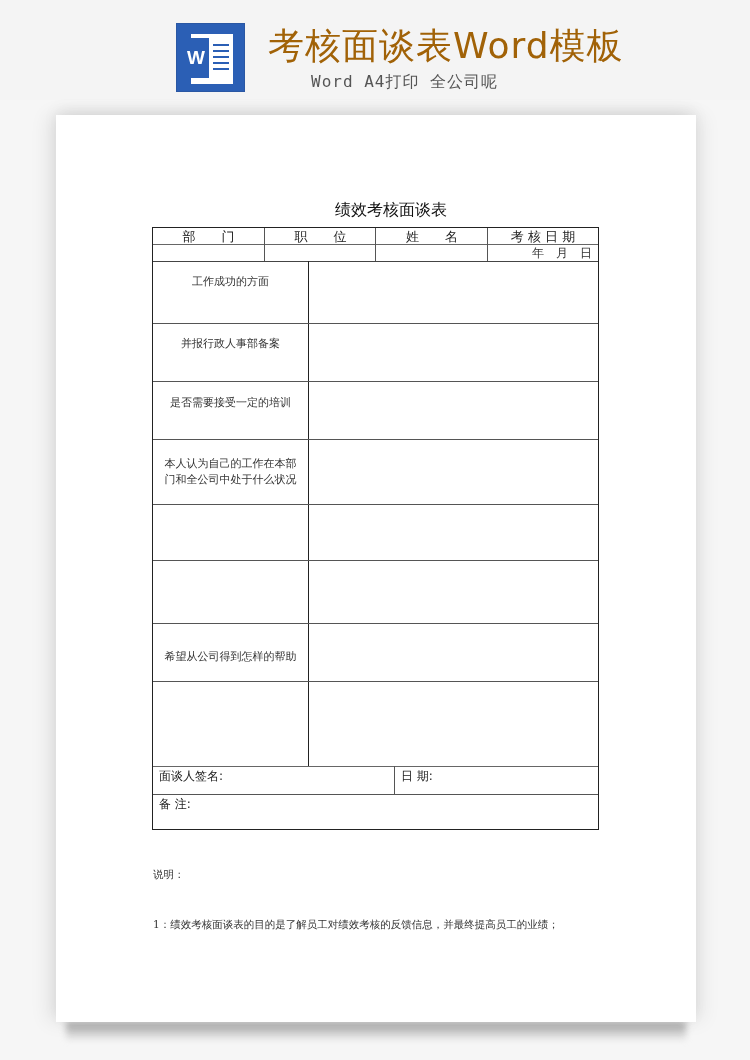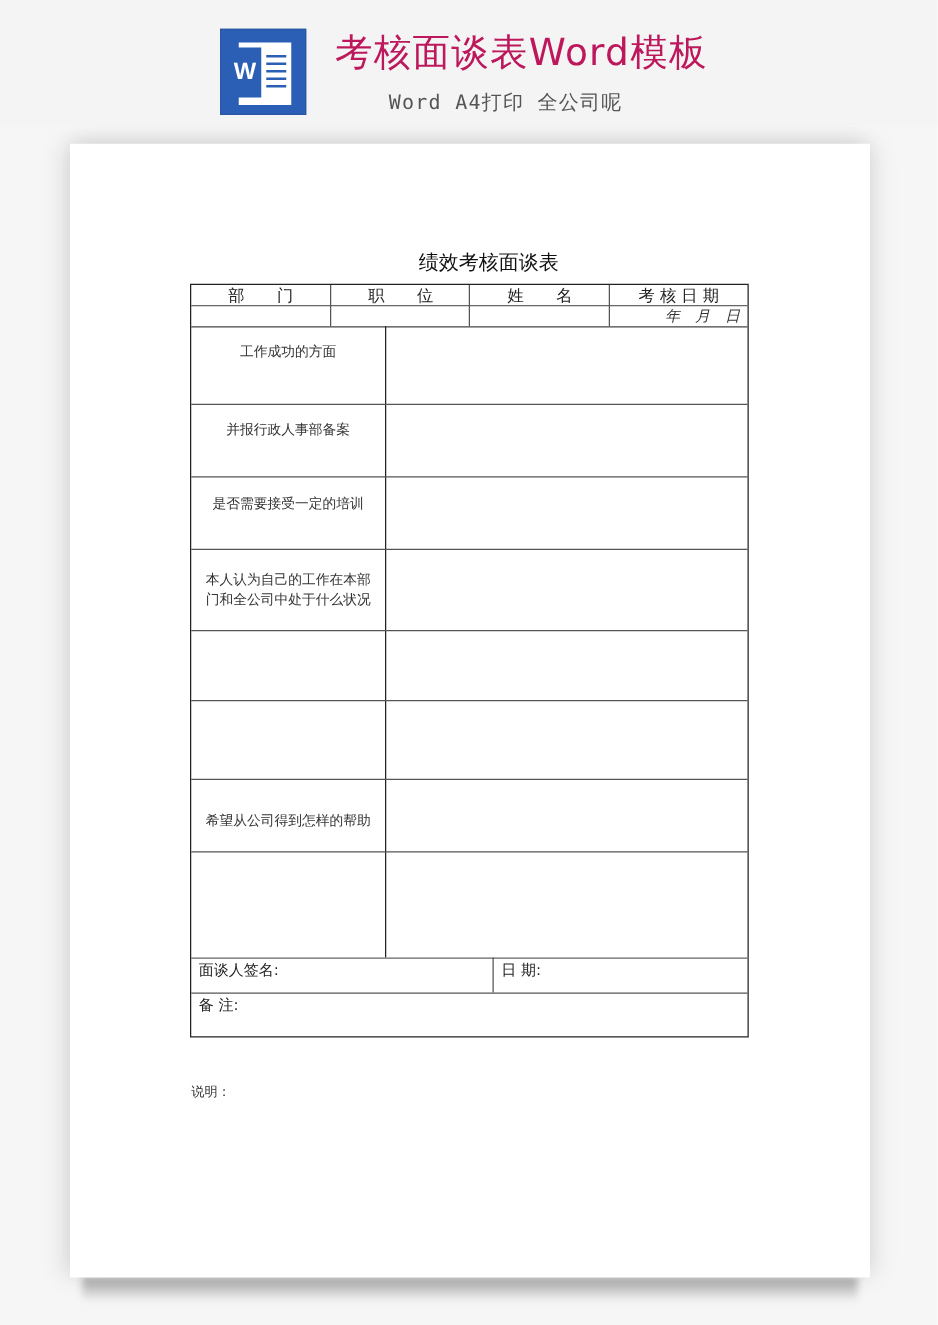--- a/index.html
+++ b/index.html
@@ -23,21 +23,21 @@
     position: absolute; left: 22px; width: 16px; height: 2px; background: #2b5fb5;
   }
   .word-icon .wtile {
     position: absolute; left: 6px; top: 14px; width: 26px; height: 40px;
     background: #2b5fb5; color: #fff; font-weight: bold; font-size: 19px;
     display: flex; align-items: center; justify-content: center;
     font-family: "Liberation Sans", sans-serif;
   }
   .banner-title {
     position: absolute; left: 268px; top: 22px;
-    font-size: 30px; color: #be185d; letter-spacing: 1px; white-space: nowrap;
+    font-size: 36px; color: #a16207; letter-spacing: 1px; white-space: nowrap;
     font-family: "DejaVu Sans", sans-serif;
     text-align: center;
   }
   .banner-sub {
     position: absolute; left: 311px; top: 72px;
     font-size: 16px; color: #555; letter-spacing: 1px; white-space: nowrap;
     font-family: "DejaVu Sans Mono", monospace;
   }
   .shadow-bottom {
     position: absolute; left: 66px; top: 1022px; width: 620px; height: 18px;
@@ -95,21 +95,21 @@
 <div class="tbl">
 
   <div class="hdr" style="left:0;top:0;width:111px;">部　　门</div>
   <div class="hdr" style="left:112px;top:0;width:111px;">职　　位</div>
   <div class="hdr" style="left:223px;top:0;width:112px;">姓　　名</div>
   <div class="hdr" style="left:335px;top:0;width:110px;padding:0 6px;">考 核 日 期</div>
 
   <div class="hdr" style="left:0;top:17px;width:111px;"></div>
   <div class="hdr" style="left:112px;top:17px;width:111px;"></div>
   <div class="hdr" style="left:223px;top:17px;width:112px;"></div>
-  <div class="hdr" style="left:335px;top:17px;width:110px;justify-content:flex-end;padding:0 6px;font-size:12px;color:#333;font-style:italic;">年　月　日</div>
+  <div class="hdr" style="left:335px;top:17px;width:110px;justify-content:flex-end;padding:0 6px;font-size:12px;color:#333;">年　月　日</div>
 
   <div class="hl" style="top:16px;width:445px;border-top-color:#666;"></div>
   <div class="hl" style="top:33px;width:445px;border-top-color:#444;"></div>
   <div class="vl" style="left:111px;top:0;height:33px;"></div>
   <div class="vl" style="left:222px;top:0;height:33px;"></div>
   <div class="vl" style="left:334px;top:0;height:33px;"></div>
 
   <div class="vl" style="left:155px;top:33px;height:505px;border-left:1.6px solid #222;"></div>
 
   <div class="q" style="top:34px;height:45px;align-items:flex-start;padding-top:12px;">工作成功的方面</div>
@@ -150,13 +150,14 @@
   <div class="foot-label" style="left:248px;top:540px;">日  期:</div>
   <div class="answer" style="left:290px;top:539px;width:155px;height:27px;"></div>
   <div class="hl" style="top:566px;width:445px;"></div>
 
   <div class="foot-label" style="left:6px;top:568px;">备 注:</div>
   <div class="answer" style="left:50px;top:567px;width:395px;height:34px;"></div>
 </div>
 
 <div class="notes">
   <div>说明：</div>
+  <div>1：绩效考核面谈表的目的是了解员工对绩效考核的反馈信息，并最终提高员工的业绩；</div>
 </div>
 
 </body></html>

